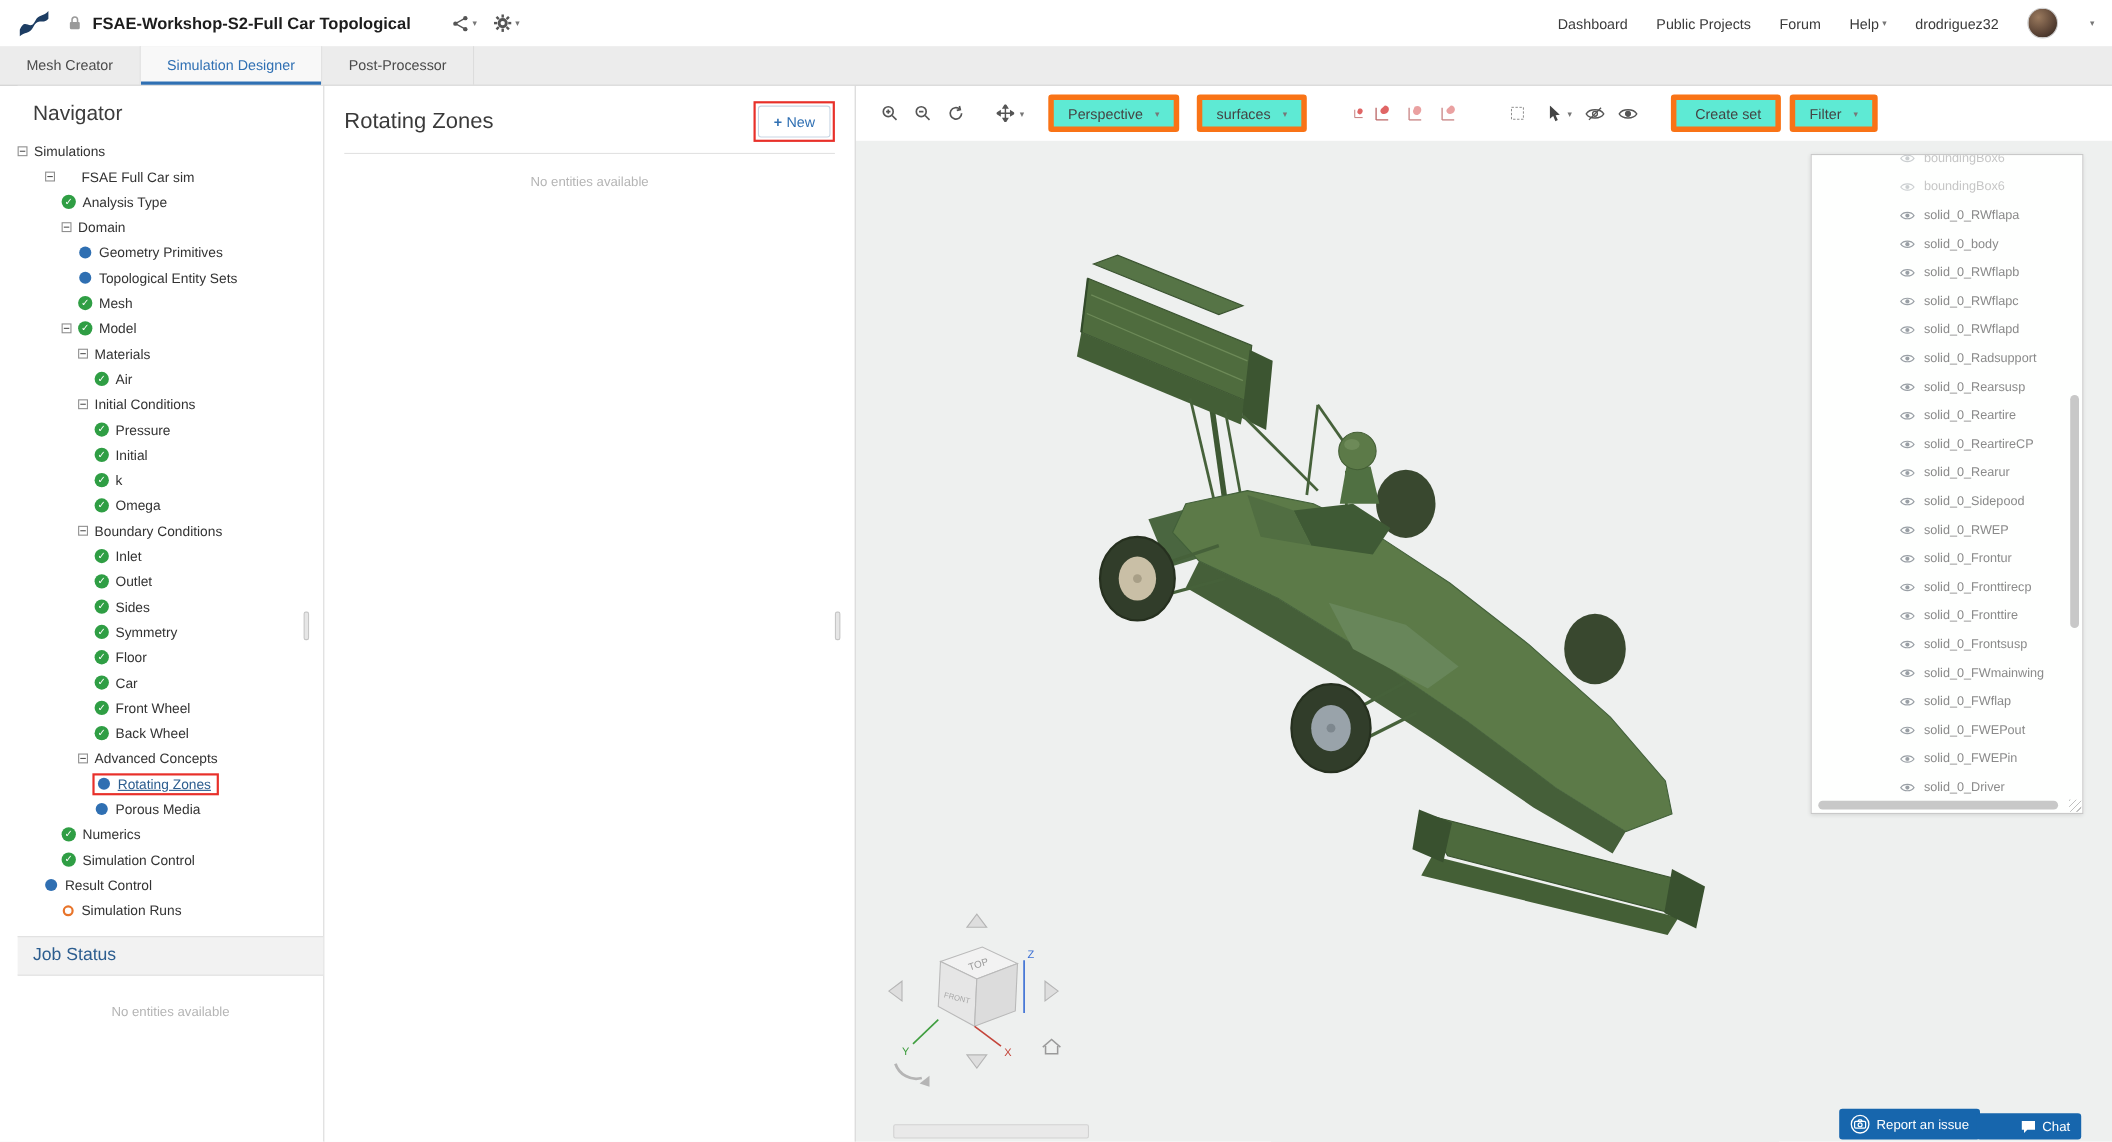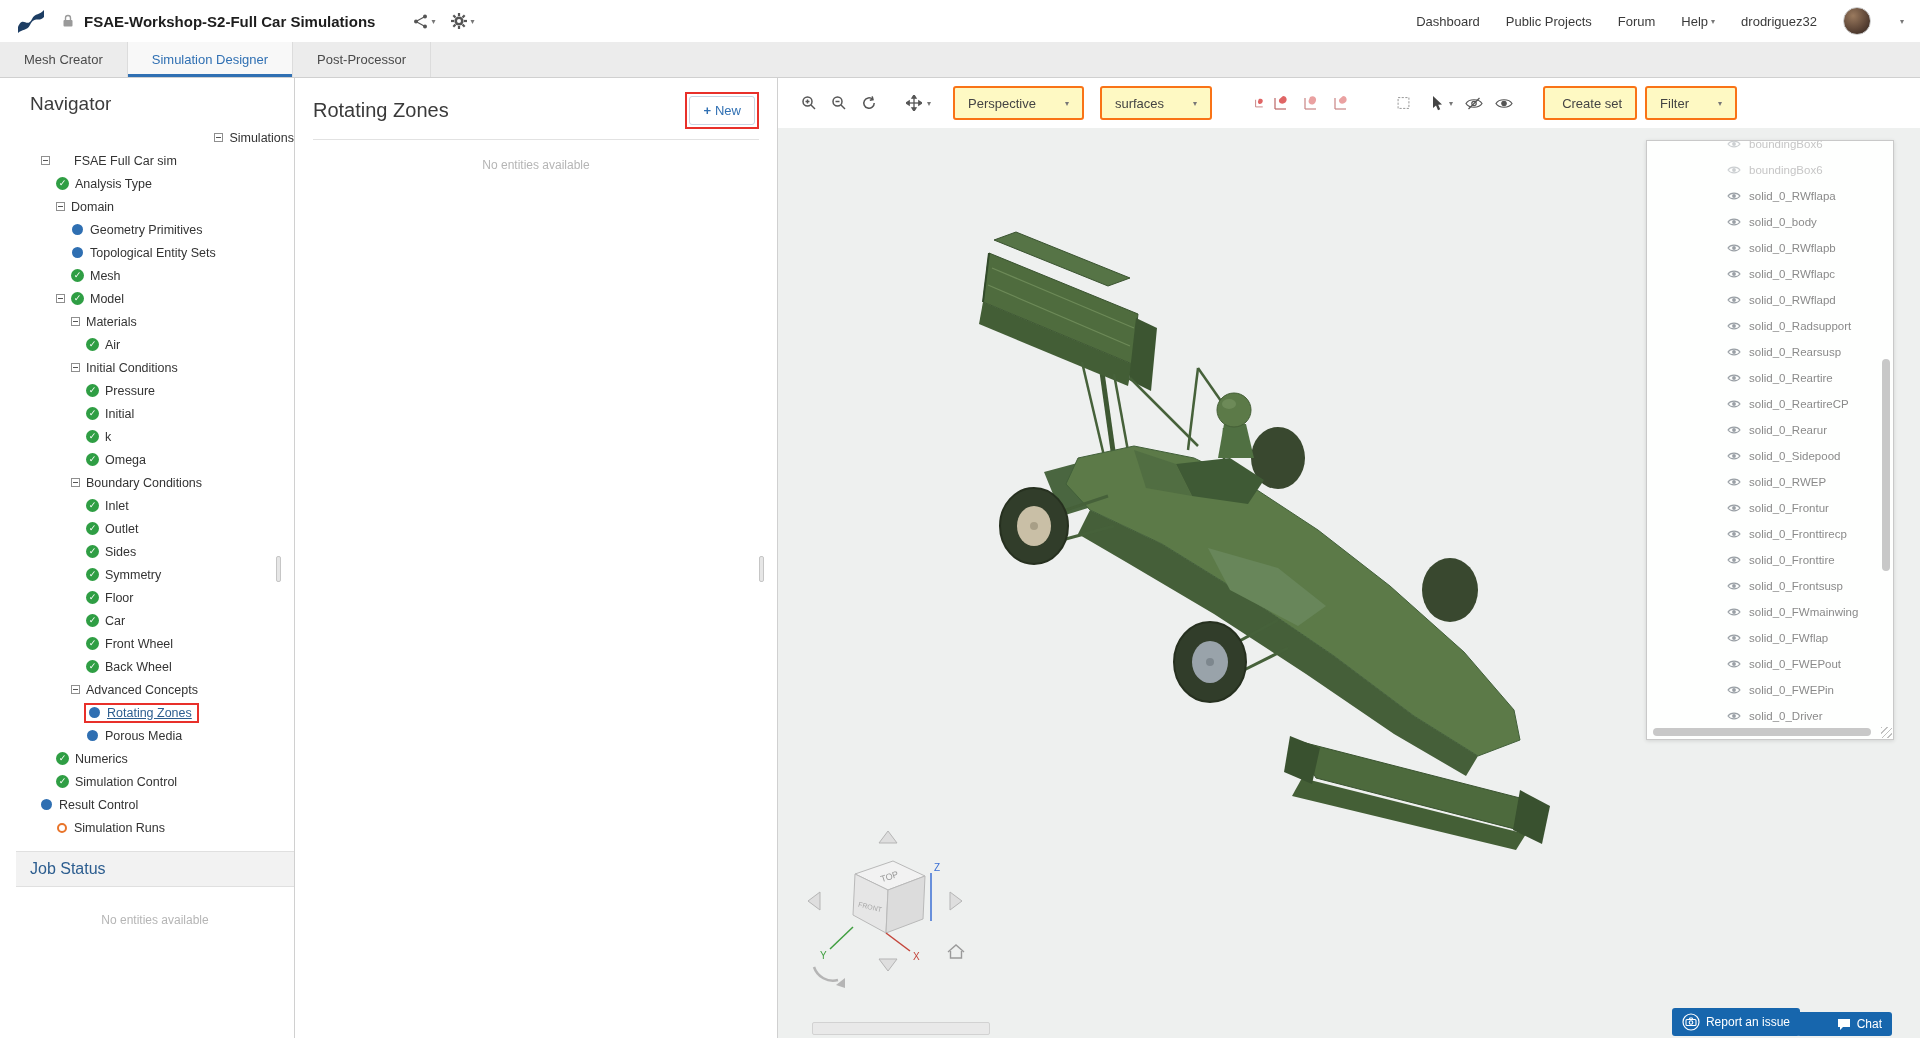--- a/index.html
+++ b/index.html
@@ -49,21 +49,21 @@
   .new-btn { display:flex; align-items:center; gap:4px; background:#fff; border:1px solid #c9d6e4; color:#3070b3; font-size:13px; padding:6px 13px; border-radius:3px; cursor:pointer; font-family:inherit; }
   .new-btn .plus { font-weight:bold; }
   .panel-divider { height:1px; background:#e2e2e2; margin:0 18px; }
   .panel-empty { text-align:center; color:#b5b5b5; font-size:12px; margin-top:18px; }
 
   
   .viewport { flex:1; position:relative; background:#eef0ef; overflow:hidden; }
   .vtoolbar { height:50px; background:#fff; display:flex; align-items:center; padding-left:16px; position:relative; z-index:5; }
   .ibtn { width:30px; height:30px; display:flex; align-items:center; justify-content:center; background:none; border:none; cursor:pointer; color:#555; flex:none; }
   .ibtn.wide { width:auto; padding:0 6px; gap:2px; }
-  .dd-btn { height:34px; border:2px solid #f97316; border-radius:3px; background:#fef9c3; display:flex; align-items:center; gap:26px; padding:0 13px; font-size:13px; color:#444; cursor:pointer; font-family:inherit; flex:none; }
+  .dd-btn { height:34px; border:5px solid #f97316; border-radius:3px; background:#5eead4; display:flex; align-items:center; gap:8px; padding:0 13px; font-size:13px; color:#444; cursor:pointer; font-family:inherit; flex:none; }
   .ml-s { margin-left:8px; } .ml-m { margin-left:16px; } .ml-l { margin-left:24px;padding-left:17px; }
 
   .scene3d { position:absolute; left:0; top:50px; width:1158px; height:860px; }
 
   
   .scene-tree { position:absolute; left:868px; top:62px; width:248px; height:600px; background:rgba(255,255,255,0.94); border:1px solid #c9c9c9; box-shadow:0 1px 4px rgba(0,0,0,0.12); overflow:hidden; z-index:4; }
   .scene-list { overflow:hidden; height:586px; }
   .scene-item { height:26px; display:flex; align-items:center; gap:8px; padding-left:80px; font-size:11.5px; color:#8a8a8a; white-space:nowrap; cursor:pointer; }
   .scene-item:first-child { margin-top:-10px; }
   .scene-item.grayed { color:#c6c6c6; }
@@ -97,21 +97,21 @@
         <rect width="30" height="30" rx="4" fill="#fff"></rect>
         <path d="M2 21 C7 9 11 23 16 13 C19 7 24 9 28 4 L28 11 C23 17 19 9 14 19 C11 25 6 23 2 27 Z" fill="#1d3d63"></path>
       </svg>
   </div>
   <span class="lockic">
     <svg width="12" height="14" viewBox="0 0 12 14">
         <rect x="1.5" y="6" width="9" height="6.5" rx="1" fill="#9a9a9a"></rect>
         <path d="M3.5 6 V4 a2.5 2.5 0 0 1 5 0 V6" fill="none" stroke="#9a9a9a" stroke-width="1.4"></path>
       </svg>
   </span>
-  <h1 class="title">FSAE-Workshop-S2-Full Car Simulations</h1>
+  <h1 class="title">FSAE-Workshop-S2-Full Car Topological</h1>
   <span class="hicon">
     <svg width="15" height="15" viewBox="0 0 15 15">
         <line x1="3" y1="7.5" x2="12" y2="2.5" stroke="#555" stroke-width="1.2"></line>
         <line x1="3" y1="7.5" x2="12" y2="12.5" stroke="#555" stroke-width="1.2"></line>
         <circle cx="12" cy="2.5" r="2" fill="#555"></circle>
         <circle cx="12" cy="12.5" r="2" fill="#555"></circle>
         <circle cx="3" cy="7.5" r="2" fill="#555"></circle>
       </svg>
     <span class="caret">▾</span>
   </span>
@@ -150,21 +150,21 @@
   <div class="tab">Mesh Creator</div>
   <div class="tab active">Simulation Designer</div>
   <div class="tab">Post-Processor</div>
 </div>
 
 <div class="main">
 
   <aside class="navigator">
     <div class="nav-title">Navigator</div>
     <div class="tree">
-        <div class="tree-item" style=" justify-content: flex-end;">
+        <div class="tree-item" style="">
           <span class="minusbox"></span>
           <span class="lbl">Simulations</span>
         </div>
         <div class="tree-item" style="padding-left: 25px; gap: 24px;">
           <span class="minusbox"></span>
           <span class="lbl">FSAE Full Car sim</span>
         </div>
         <div class="tree-item" style="padding-left: 40px;">
           <span class="ic check">✓</span>
           <span class="lbl">Analysis Type</span>

